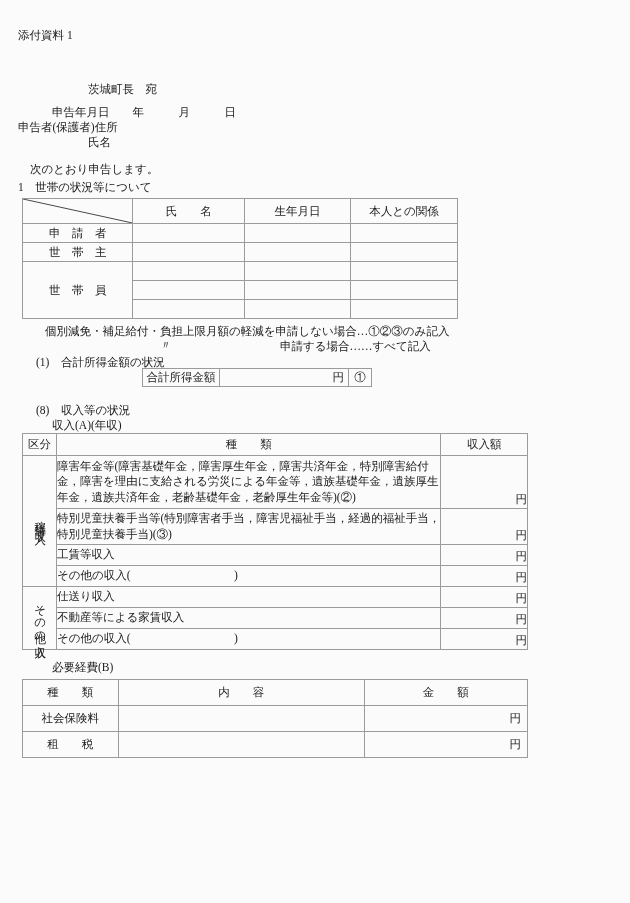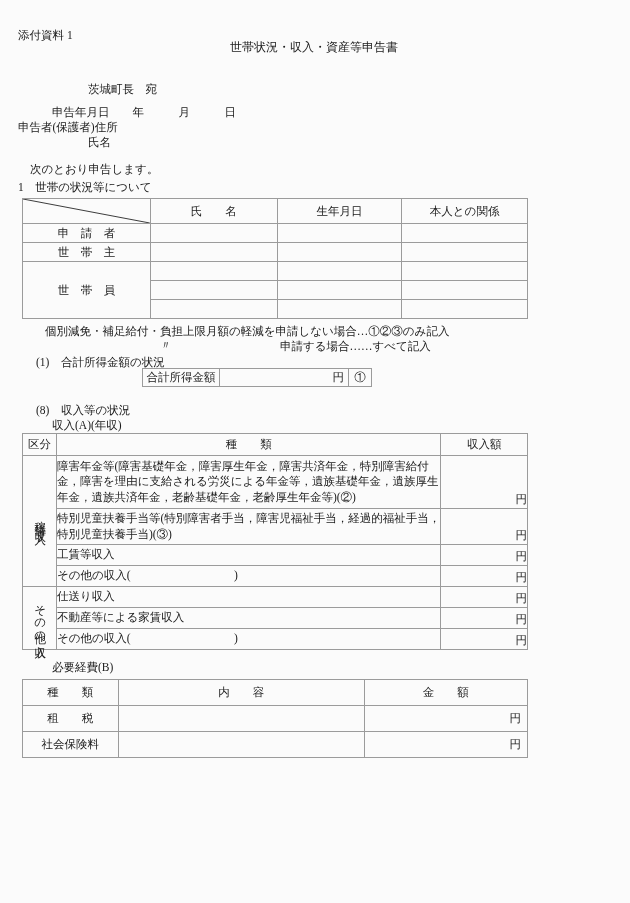--- a/index.html
+++ b/index.html
@@ -44,21 +44,21 @@
     font-weight: normal;
     vertical-align: middle;
   }
   .outer {
     border: 1px solid #3a3a3a;
   }
   .c-center { text-align: center; }
 
   
   #tbl-household {
-    left: 22px; top: 198px; width: 506px;
+    left: 22px; top: 198px; width: 436px;
   }
   #tbl-household td { height: 18px; }
   .diag-cell {
     position: relative;
     overflow: hidden;
   }
   .diag-cell svg {
     position: absolute;
     left: 0; top: 0;
     width: 100%; height: 100%;
@@ -120,21 +120,20 @@
   .ex-kind { width: 95px; text-align: center; }
   .ex-amt  { text-align: right; padding-right: 6px; }
 </style>
 </head>
 <body>
 
 <div class="page">
 
   <div class="abs t11" style="left:18px; top:28px;">添付資料 1</div>
 
-  <div class="abs t12" style="left:230px; top:40px;">世帯状況・収入・資産等申告書</div>
 
   <div class="abs t11" style="left:88px; top:82px;">茨城町長　宛</div>
 
   <div class="abs t11" style="left:18px; top:105px;padding-left:34px;">申告年月日　　年　　　月　　　日</div>
 
   <div class="abs t11" style="left:18px; top:120px;">申告者(保護者)住所</div>
 
   <div class="abs t11" style="left:88px; top:135px;">氏名</div>
 
   <div class="abs t11" style="left:30px; top:162px;">次のとおり申告します。</div>
@@ -289,28 +288,28 @@
       <col style="width:247px">
       <col style="width:164px">
     </colgroup>
     <tbody>
       <tr>
         <td class="ex-kind">種　　類</td>
         <td class="c-center">内　　容</td>
         <td class="c-center">金　　額</td>
       </tr>
       <tr>
+        <td class="ex-kind">社会保険料</td>
+        <td></td>
+        <td class="ex-amt">
+          <span>円</span>
+        </td>
+      </tr>
+      <tr>
         <td class="ex-kind">租　　税</td>
-        <td></td>
-        <td class="ex-amt">
-          <span>円</span>
-        </td>
-      </tr>
-      <tr>
-        <td class="ex-kind">社会保険料</td>
         <td></td>
         <td class="ex-amt">
           <span>円</span>
         </td>
       </tr>
     </tbody>
   </table>
 
 </div>
 

